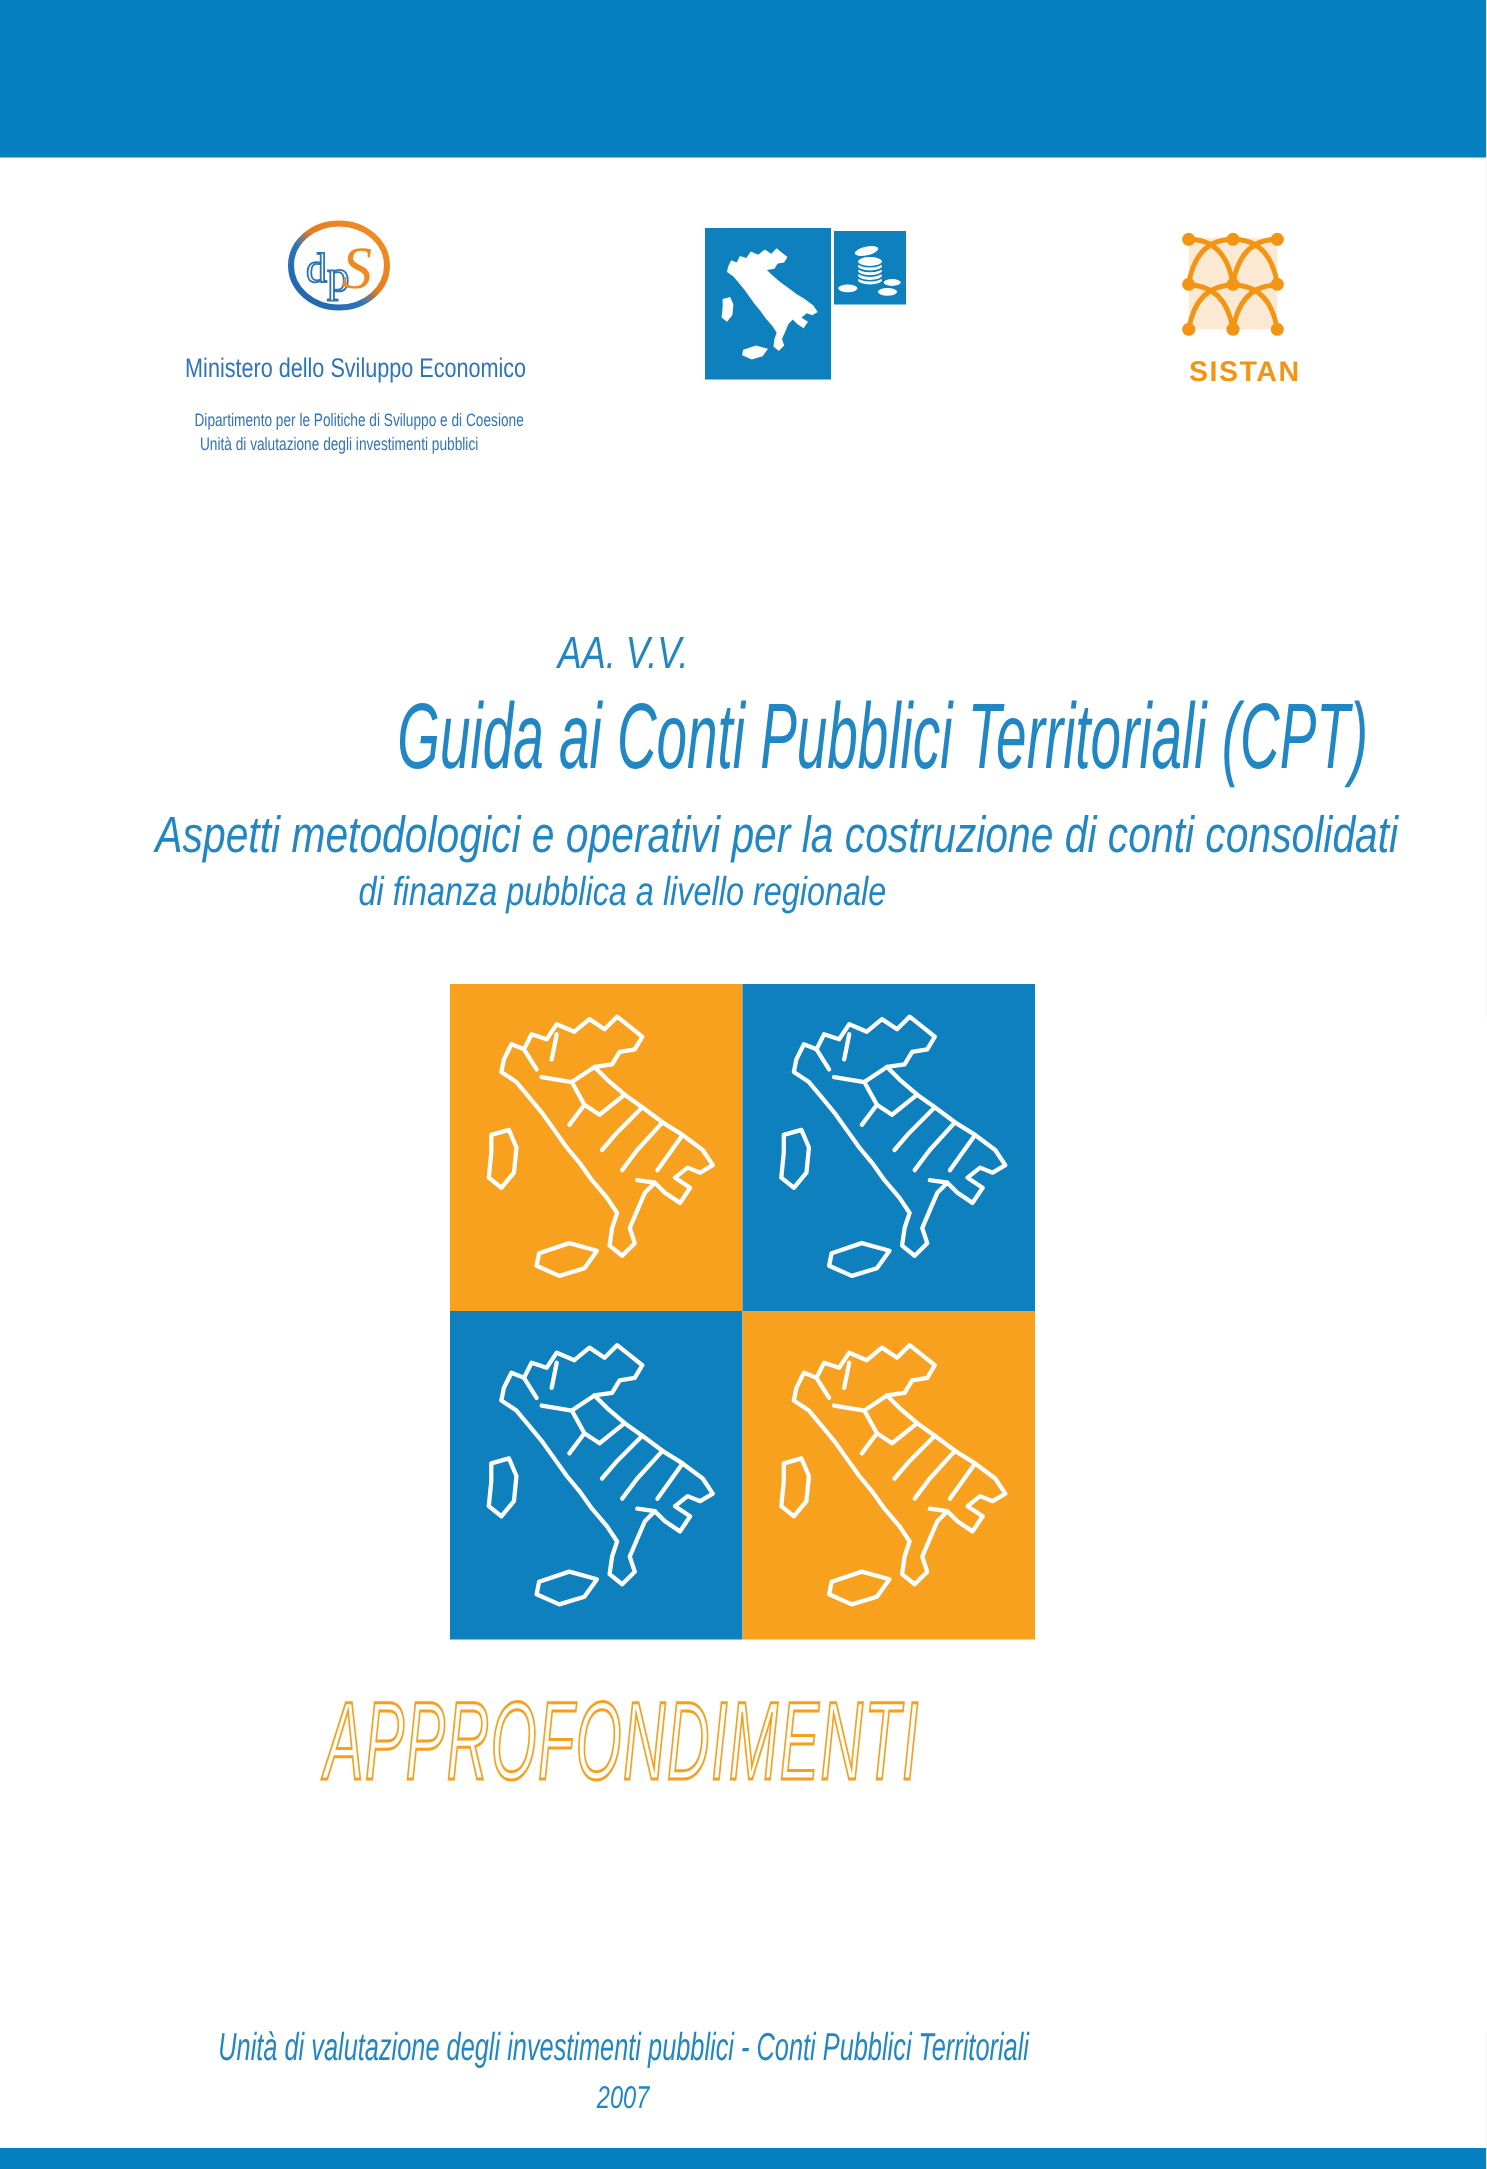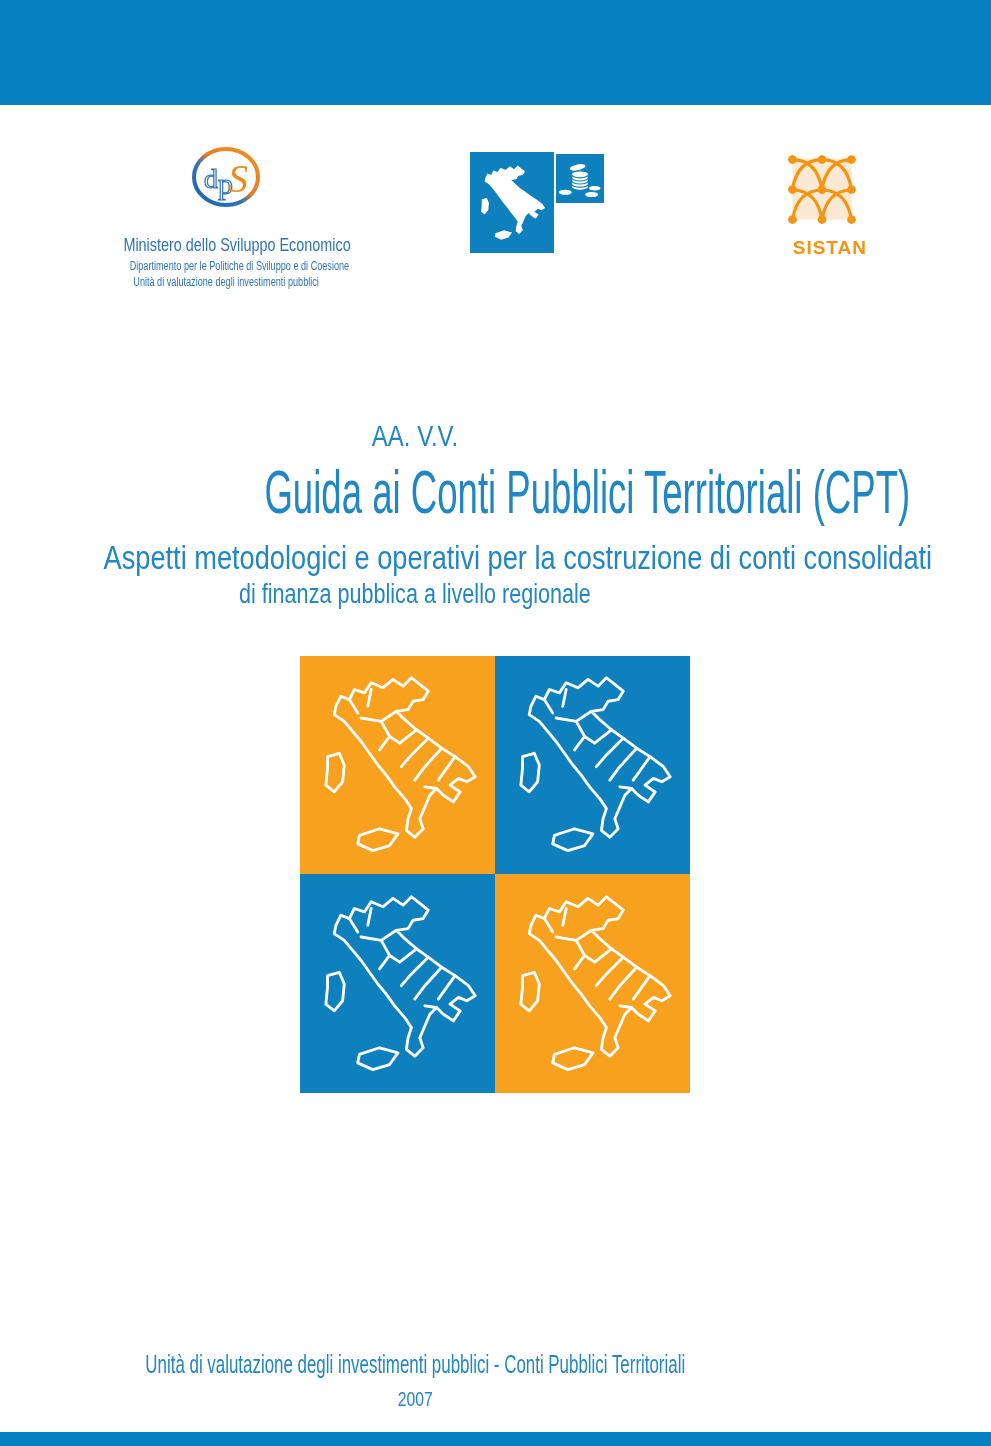--- a/index.html
+++ b/index.html
@@ -9,37 +9,37 @@
     background:#ffffff; margin:0 auto; overflow:hidden;
   }
   .band { position:absolute; left:0; width:991px; }
   .band-top { top:0; height:105px; }
   .band-bottom { top:1432px; height:14px; }
 
   
   .mise-logo { position:absolute; left:95px; top:146px; width:262px; text-align:center; }
   .mise-logo .ring { display:block; margin:0 auto 4px auto; }
   .mise-name   { font-size:18px; color:#2E74B9; white-space:nowrap;margin-top:25px; }
-  .mise-dept   { font-size:12px; color:#2E74B9; margin-top:3px; white-space:nowrap; }
+  .mise-dept   { font-size:12px; color:#2E74B9; margin-top:17px; white-space:nowrap; }
   .mise-unit   { font-size:12px; color:#2E74B9; margin-top:2px; white-space:nowrap; }
 
   .cpt-logo { position:absolute; left:470px; top:152px; width:141px; height:101px; display:flex; }
   .cpt-italy-box { width:84px; height:101px; background:#0E80BE; display:flex; align-items:center; justify-content:center; }
   .cpt-right { width:48px; margin-left:2px; display:flex; flex-direction:row; }
   .cpt-acro-box { width:55px; height:50px; background:#F7A11F; color:#ffffff;
     font-family:"Liberation Serif", serif; font-size:33px; line-height:50px; text-align:center; overflow:hidden; }
   .cpt-acro-box span { display:inline-block; transform:scaleX(0.82); letter-spacing:-1px; }
   .cpt-coins-box { width:55px; height:49px; margin-top:2px; background:#0E80BE;
     display:flex; align-items:center; justify-content:center; }
 
   .sistan-logo { position:absolute; left:775px; top:150px; width:92px; text-align:right; }
   .sistan-label { font-size:19px; font-weight:bold; color:#F39512; letter-spacing:1px; margin-top:3px; }
 
   
-  .cline { position:absolute; left:0; width:830px; text-align:center; white-space:nowrap; }
+  .cline { position:absolute; left:0; width:830px; text-align:center; white-space:nowrap;font-style:italic; }
   .cond  { display:inline-block; white-space:nowrap; transform-origin:50% 50%; }
 
   .authors  { top:419px; font-size:30px; color:#2187C4; }
   .authors .cond { transform:scaleX(0.80); }
   .title    { top:456px; font-size:62px; color:#2187C4; font-weight:400;margin-left:40px; }
   .title .cond { transform:scaleX(0.59); }
   .subtitle1 { top:538px; font-size:34px; color:#2187C4; }
   .subtitle1 .cond { transform:scaleX(0.80); }
   .subtitle2 { top:579px; font-size:27px; color:#2187C4; }
   .subtitle2 .cond { transform:scaleX(0.80); }
@@ -183,19 +183,20 @@
           <use href="#italy-outline"></use>
         </svg>
     </div>
     <div class="mosaic-cell" style="background-color: rgb(247, 161, 31);">
       <svg width="168" height="198" viewBox="0 0 100 118">
           <use href="#italy-outline"></use>
         </svg>
     </div>
   </div>
 
+  <div class="cline series"><span class="cond">APPROFONDIMENTI</span></div>
 
   <div class="cline footer1"><span class="cond">Unità di valutazione degli investimenti pubblici - Conti Pubblici Territoriali</span></div>
   <div class="cline footer-year"><span class="cond">2007</span></div>
 
   <div class="band band-bottom" style="background-color: rgb(6, 128, 193);"></div>
 
 </div>
 
 </body></html>

